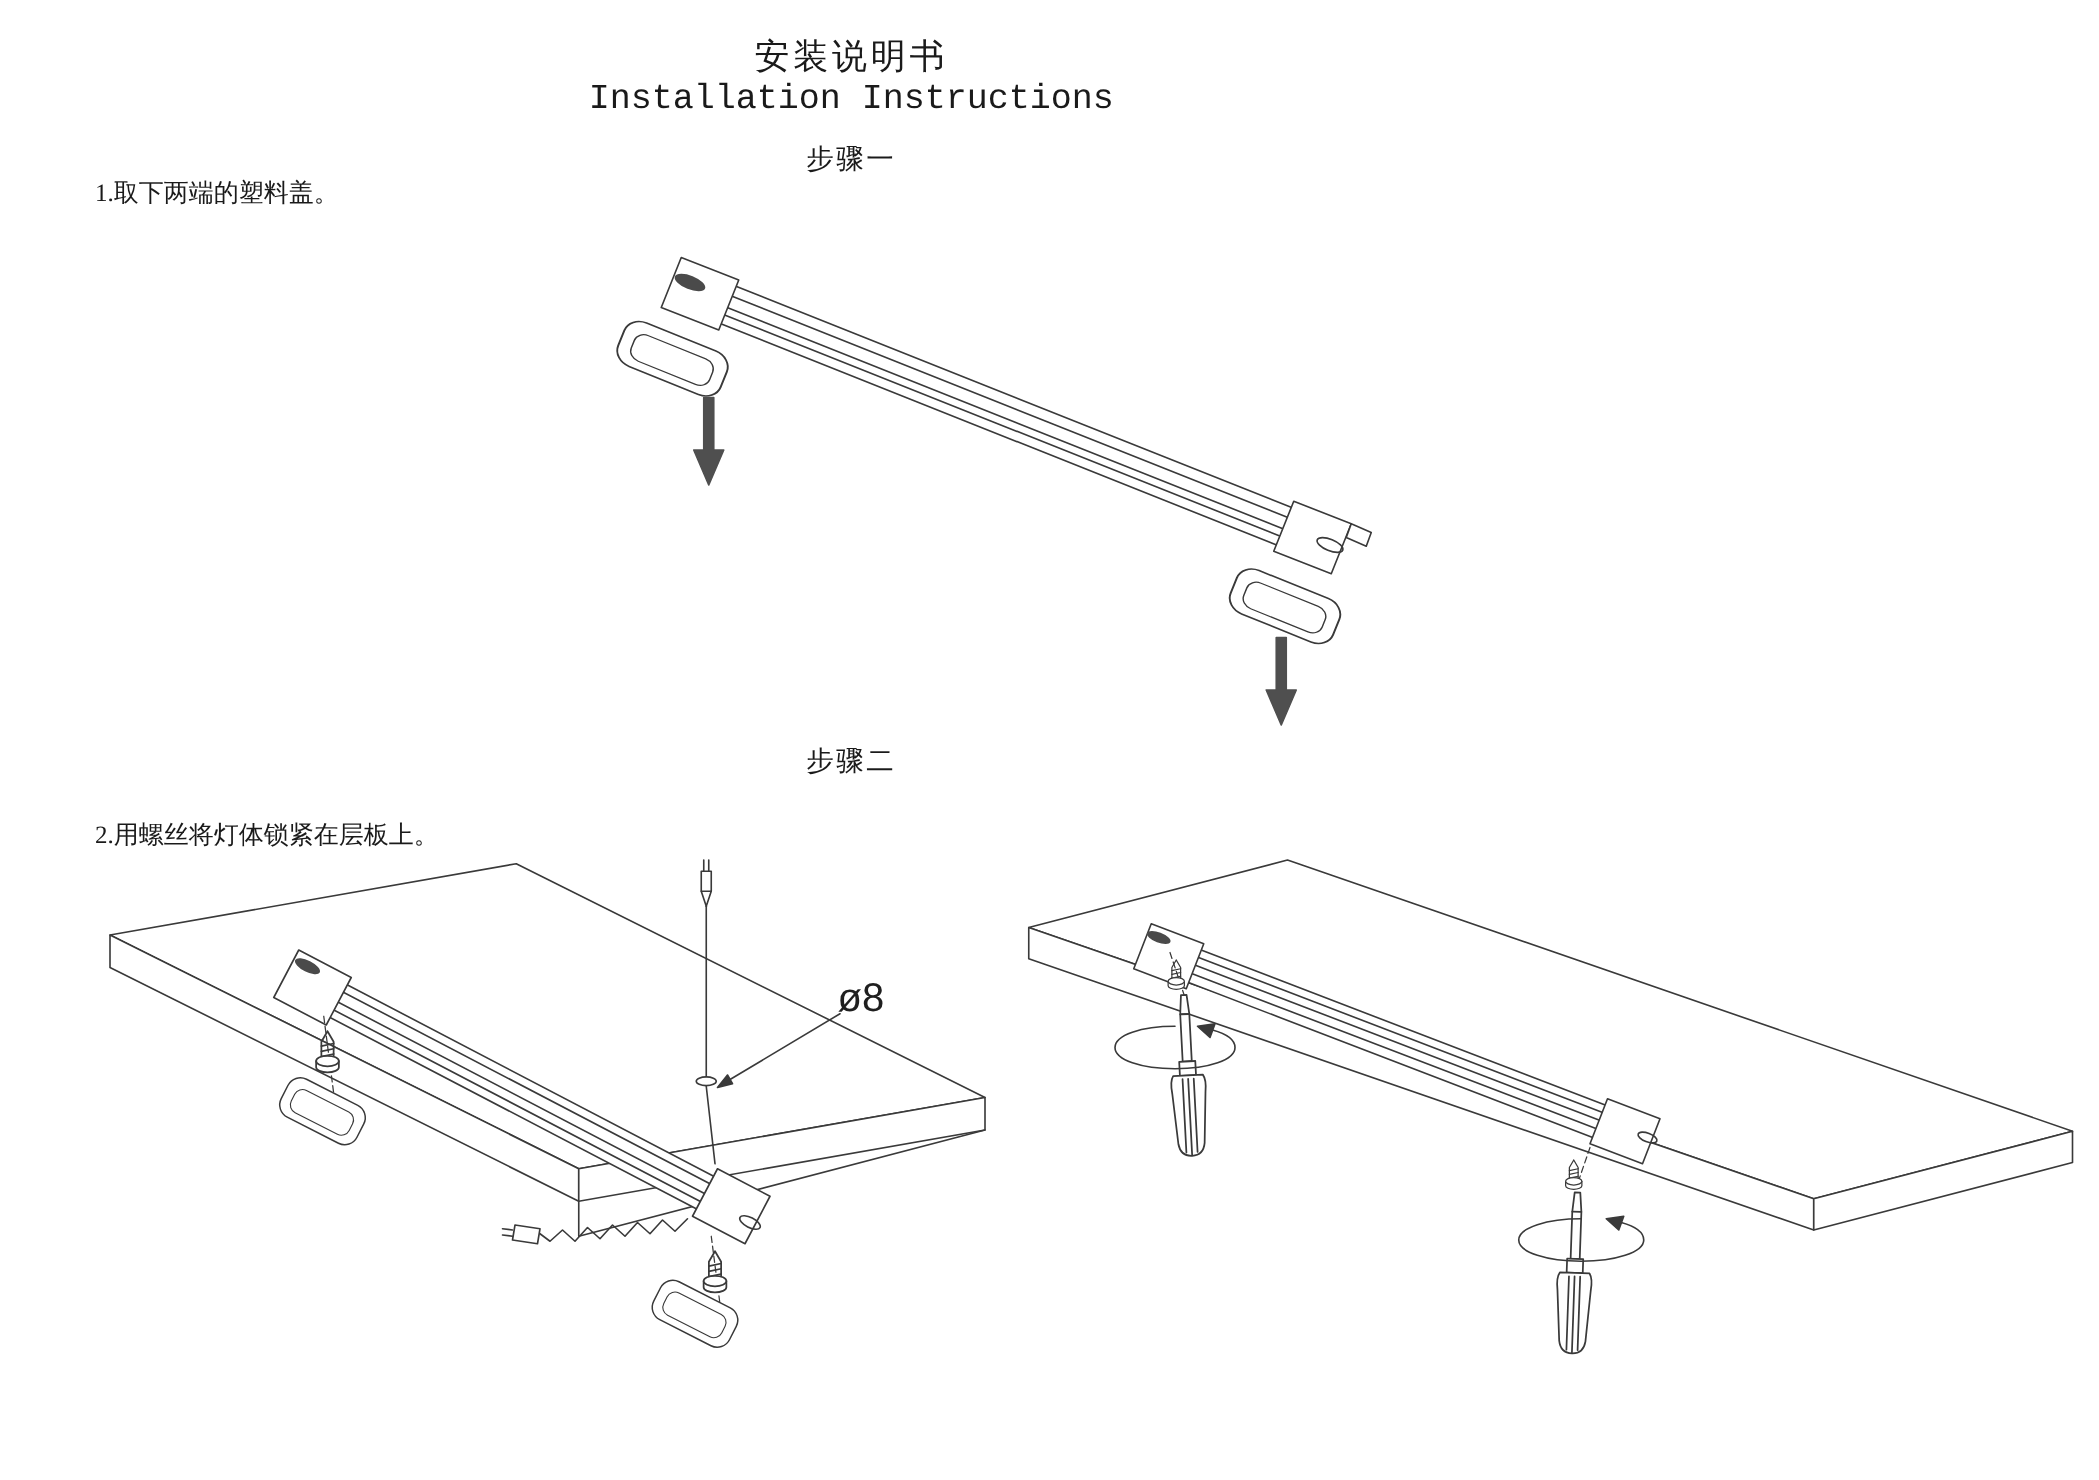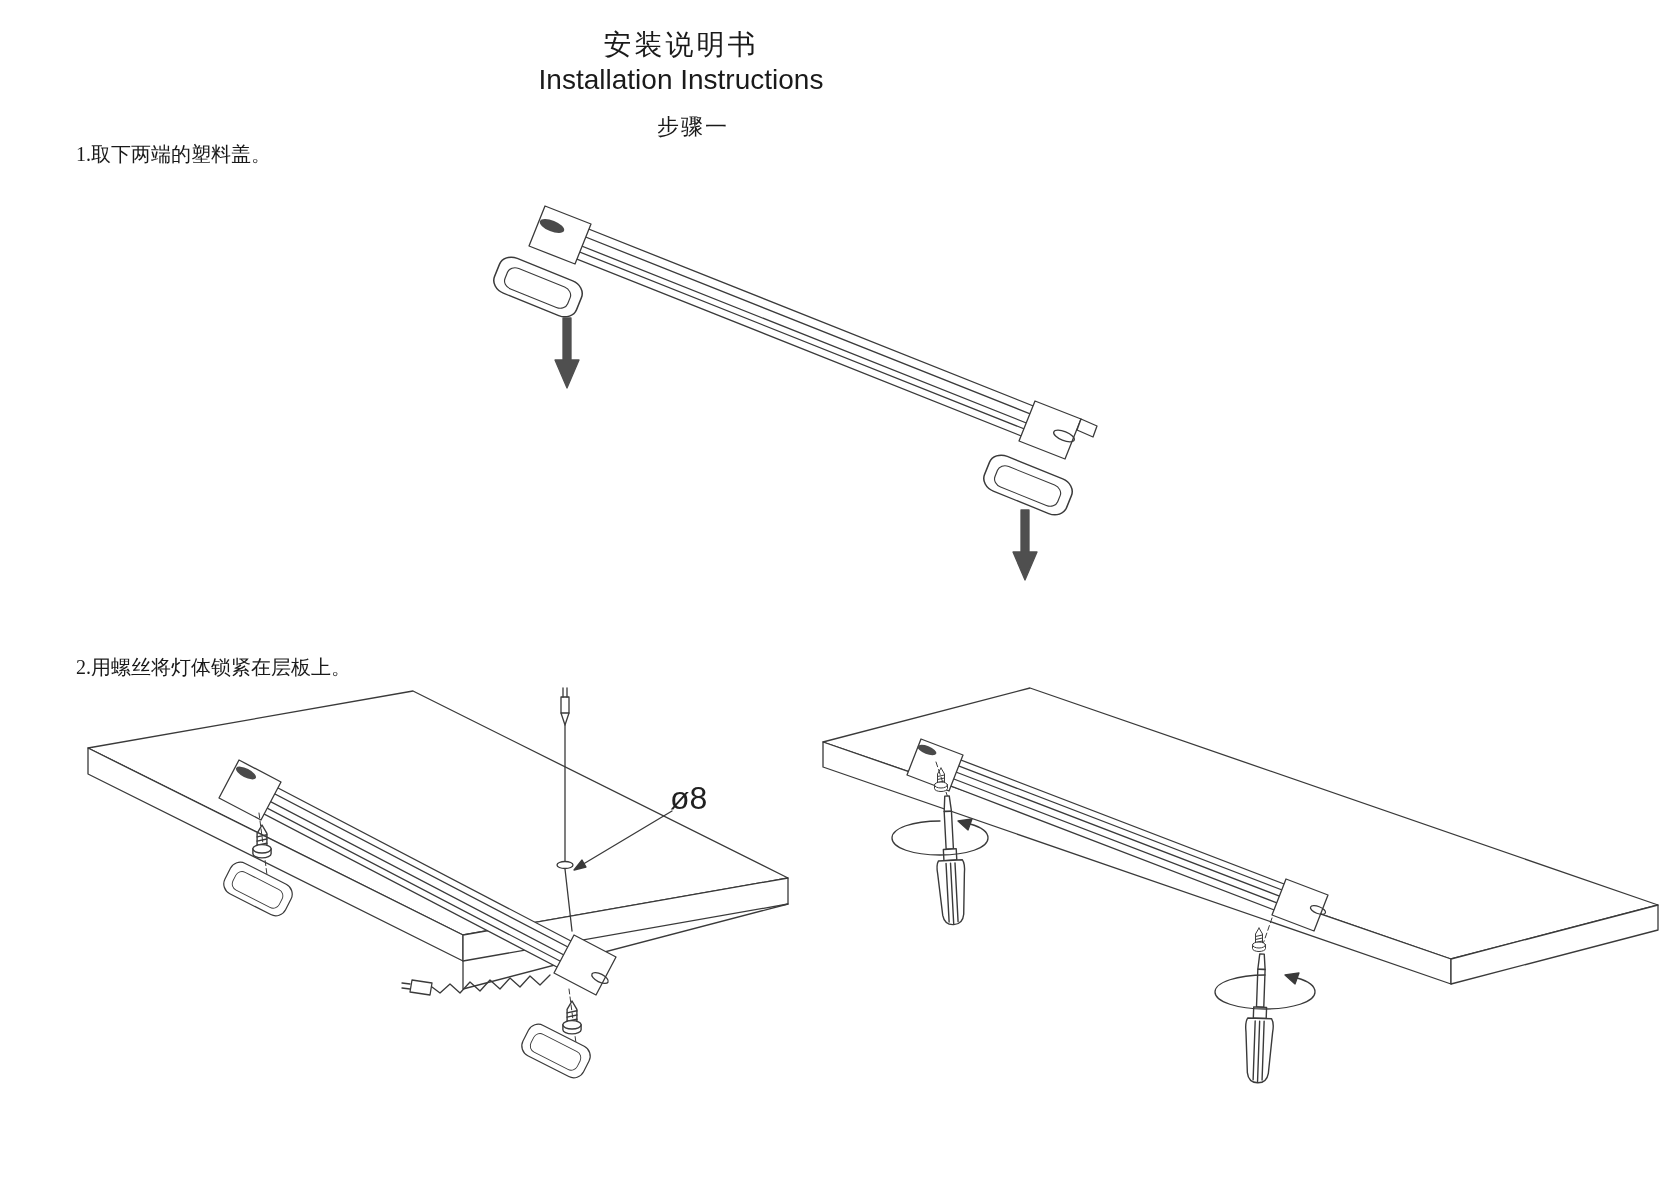--- a/index.html
+++ b/index.html
@@ -1,22 +1,22 @@
 <!DOCTYPE html>
 <html><head>
 <meta charset="utf-8">
 <style>
   html,body{margin:0;padding:0}
   body{width:1679px;height:1184px;background:#ffffff;position:relative;overflow:hidden;
        font-family:"Liberation Sans","DejaVu Sans",sans-serif;color:#1a1a1a;}
   .page{position:absolute;left:0;top:0;width:1362px;height:1184px;}
   .ctr{position:absolute;left:0;width:100%;text-align:center;}
   .title-cn{top:26px;font-size:28px;letter-spacing:3px;}
-  .title-en{top:64px;font-size:28px;}
-  .step-heading{font-size:22px;letter-spacing:2px;padding-left:12px;}
+  .title-en{top:64px;font-size:28px;font-family:Liberation Mono, monospace;}
+  .step-heading{font-size:22px;letter-spacing:2px;}
   .instr{position:absolute;left:76px;font-size:20px;white-space:pre;
          font-family:Liberation Serif, serif;}
   svg.fig{position:absolute;}
   .lw{stroke:#3a3a3a;stroke-width:1.3;fill:none;stroke-linejoin:round;stroke-linecap:round;}
   .dash{stroke:#3a3a3a;stroke-width:1;fill:none;stroke-dasharray:5 3;}
 </style>
 </head>
 <body>
 
 <div class="page">
@@ -57,20 +57,21 @@
         <ellipse cx="634" cy="246" rx="11" ry="4.5" transform="rotate(22 634 246)"></ellipse>
         <path d="M651,229 L667,236 L663,247 L647,240 Z" fill="#ffffff"></path>
       </g>
       <use href="#endcap" transform="translate(108,97) rotate(22) scale(1.3,1.1)"></use>
       <use href="#endcap" transform="translate(598,295) rotate(22) scale(1.3,1.1)"></use>
       <path d="M133,128 L141,128 L141,170 L149,170 L137,198 L125,170 L133,170 Z" fill="#4f4f4f" stroke="#4f4f4f"></path>
       <path d="M591,320 L599,320 L599,362 L607,362 L595,390 L583,362 L591,362 Z" fill="#4f4f4f" stroke="#4f4f4f"></path>
     </g>
   </svg>
 
+  <div class="ctr step-heading" style="top:594px">步骤二</div>
   <div class="instr" style="top:654px">2.用螺丝将灯体锁紧在层板上。</div>
 
   <svg class="fig" style="left:60px;top:675px" width="790" height="470" viewBox="0 0 790 470">
     <g class="lw">
       <g>
         <path d="M28,73 L353,16 L728,203 L403,260 Z" fill="#ffffff"></path>
         <path d="M28,73 L403,260 L403,286 L28,99 Z" fill="#ffffff"></path>
         <path d="M403,260 L728,203 L728,229 L403,314 Z" fill="#ffffff"></path>
         <path d="M403,286 L728,229"></path>
       </g>

